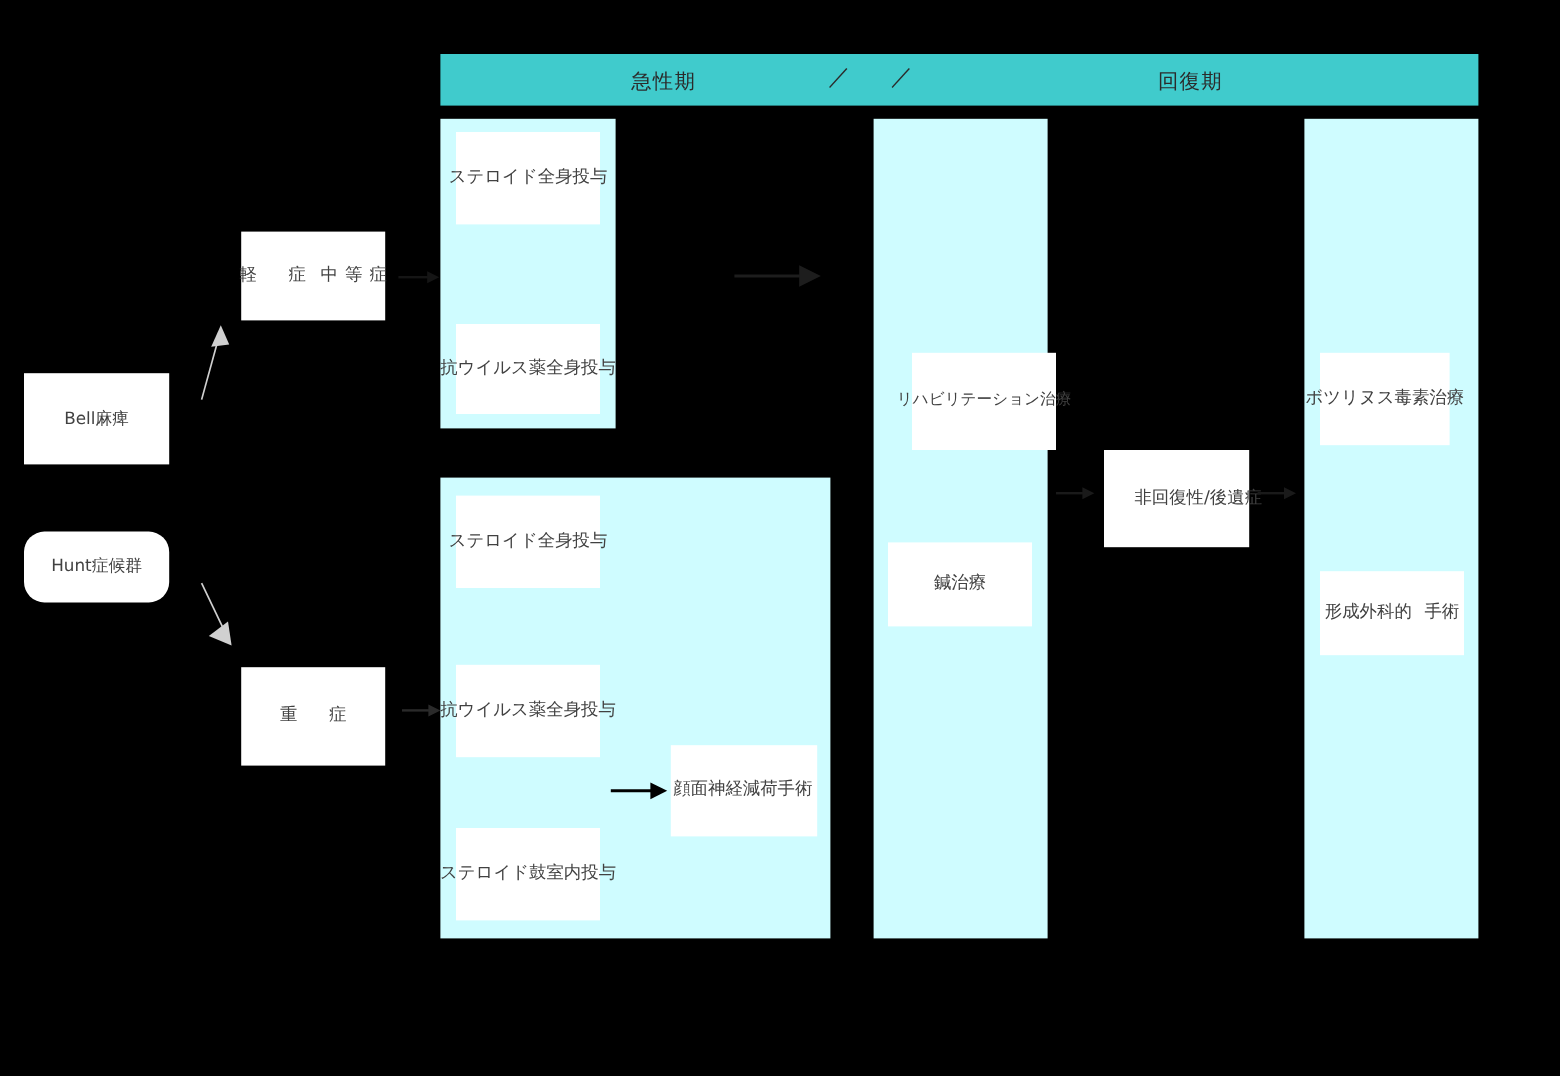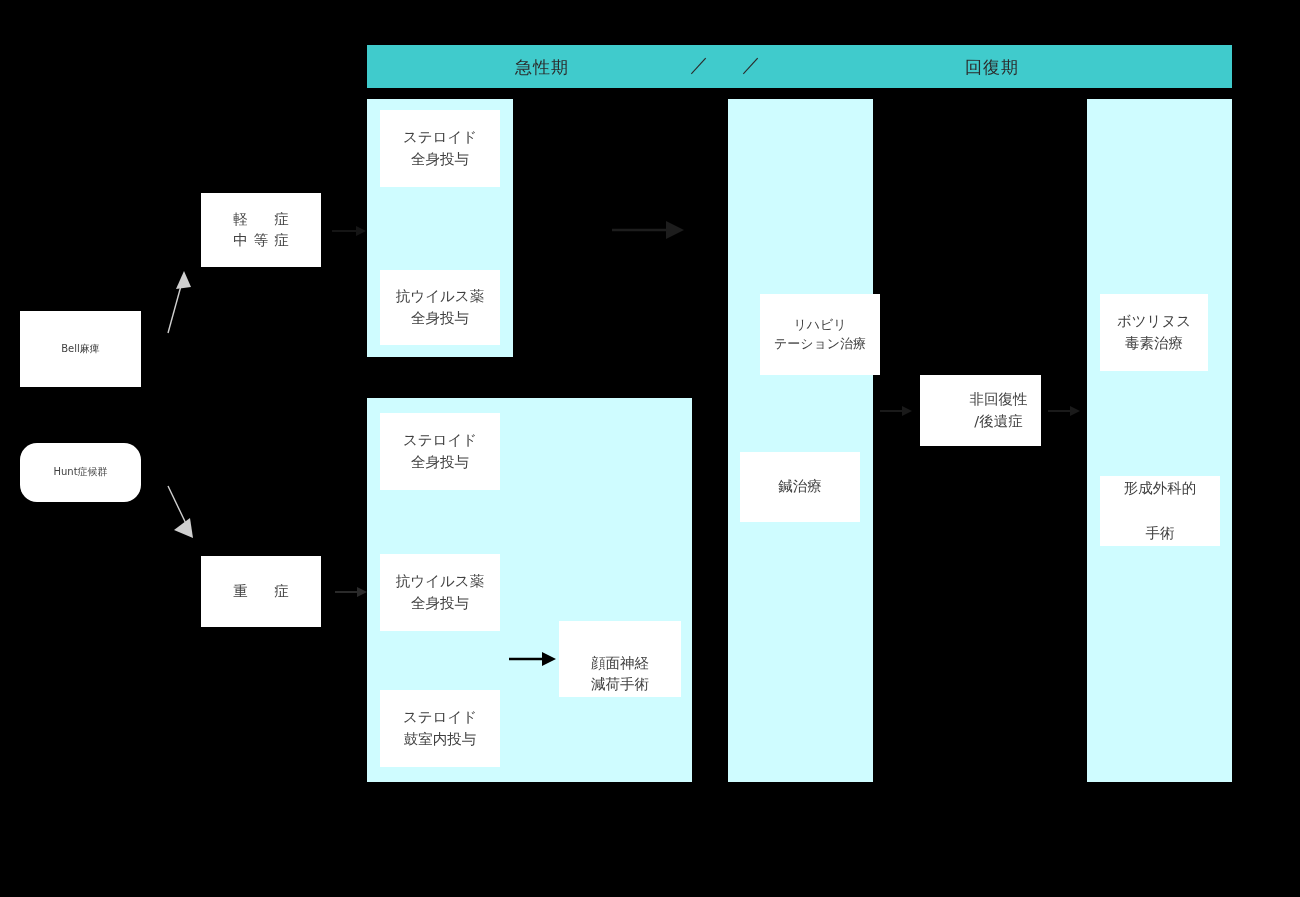--- a/index.html
+++ b/index.html
@@ -41,43 +41,42 @@
   }
 
   
   .lane { background: #CFFCFF; }
 
   
   .node {
     background: #FFFFFF;
     color: #414141;
     display: flex;
-    flex-direction: column;
     align-items: center;
     justify-content: center;
     text-align: center;
     line-height: 1.45;
     font-size: 14.5px;
     padding: 2px 4px;
   }
   .node .ln { display: block; white-space: nowrap; }
 
   
   .node.spaced .ln { letter-spacing: 6px; text-indent: 6px; }
-  .node.big { font-size: 10px; }
+  .node.big { font-size: 14px; }
   svg.arrow-svg { position: absolute; overflow: visible; }
 </style>
 </head>
 <body>
 
 <div id="canvas">
 
   <div class="abs phase-band" style="left:367px; top:45px; width:865px; height:43px;">
   </div>
-  <div class="phase-label" style="left:487px; top:56px; width:110px;">急性期</div>
+  <div class="phase-label" style="left:498px; top:56px; width:110px;">急性期</div>
   <div class="phase-sep" style="left:690px; top:55px;">／</div>
   <div class="phase-sep" style="left:742px; top:55px;">／</div>
   <div class="phase-label" style="left:937px; top:56px; width:110px;">回復期</div>
 
   <div class="abs lane" style="left:367px; top:99px; width:146px; height:258px;"></div>
 
   <div class="abs lane" style="left:367px; top:398px; width:325px; height:384px;"></div>
 
   <div class="abs lane" style="left:728px; top:99px; width:145px; height:683px;"></div>
 
@@ -89,21 +88,21 @@
 
   <div class="abs node big" style="left:20px; top:443px; width:121px; height:59px;border-radius:17px;">
     <span class="ln">Hunt症候群</span>
   </div>
 
   <div class="abs node spaced" style="left:201px; top:193px; width:120px; height:74px;">
     <span class="ln">軽　症</span>
     <span class="ln">中等症</span>
   </div>
 
-  <div class="abs node spaced" style="left:201px; top:556px; width:120px; height:71px;text-align:right;">
+  <div class="abs node spaced" style="left:201px; top:556px; width:120px; height:82px;text-align:right;">
     <span class="ln">重　症</span>
   </div>
 
   <div class="abs node" style="left:380px; top:110px; width:120px; height:77px;">
     <span class="ln">ステロイド</span>
     <span class="ln">全身投与</span>
   </div>
 
   <div class="abs node" style="left:380px; top:270px; width:120px; height:75px;">
     <span class="ln">抗ウイルス薬</span>
@@ -132,21 +131,21 @@
 
   <div class="abs node" style="left:740px; top:294px; width:120px; height:81px; font-size:13px;margin-left:20px;">
     <span class="ln">リハビリ</span>
     <span class="ln">テーション治療</span>
   </div>
 
   <div class="abs node" style="left:740px; top:452px; width:120px; height:70px;">
     <span class="ln">鍼治療</span>
   </div>
 
-  <div class="abs node" style="left:920px; top:375px; width:121px; height:71px;padding-left:40px;">
+  <div class="abs node" style="left:920px; top:375px; width:121px; height:81px;padding-left:40px;">
     <span class="ln">非回復性</span>
     <span class="ln">/後遺症</span>
   </div>
 
   <div class="abs node" style="left:1100px; top:294px; width:108px; height:77px;">
     <span class="ln">ボツリヌス</span>
     <span class="ln">毒素治療</span>
   </div>
 
   <div class="abs node" style="left:1100px; top:476px; width:120px; height:70px;justify-content:space-between;">

